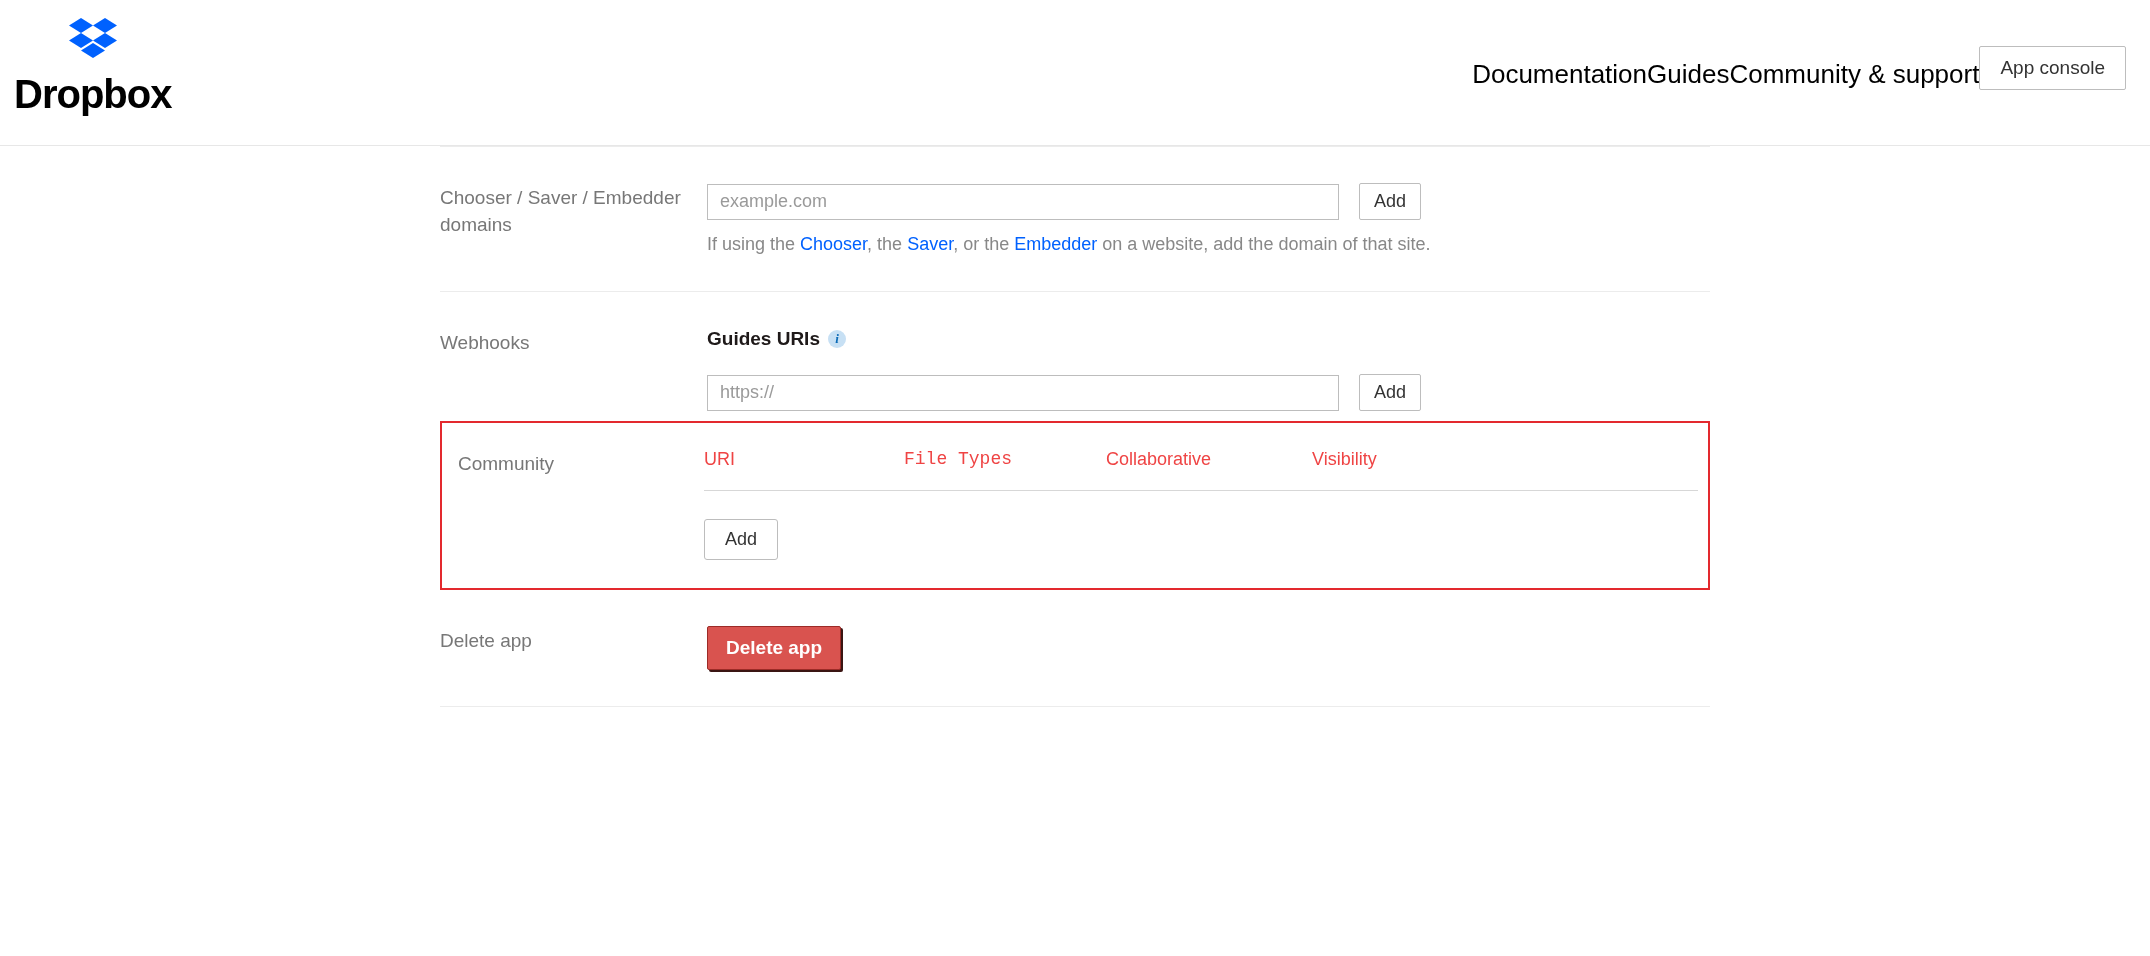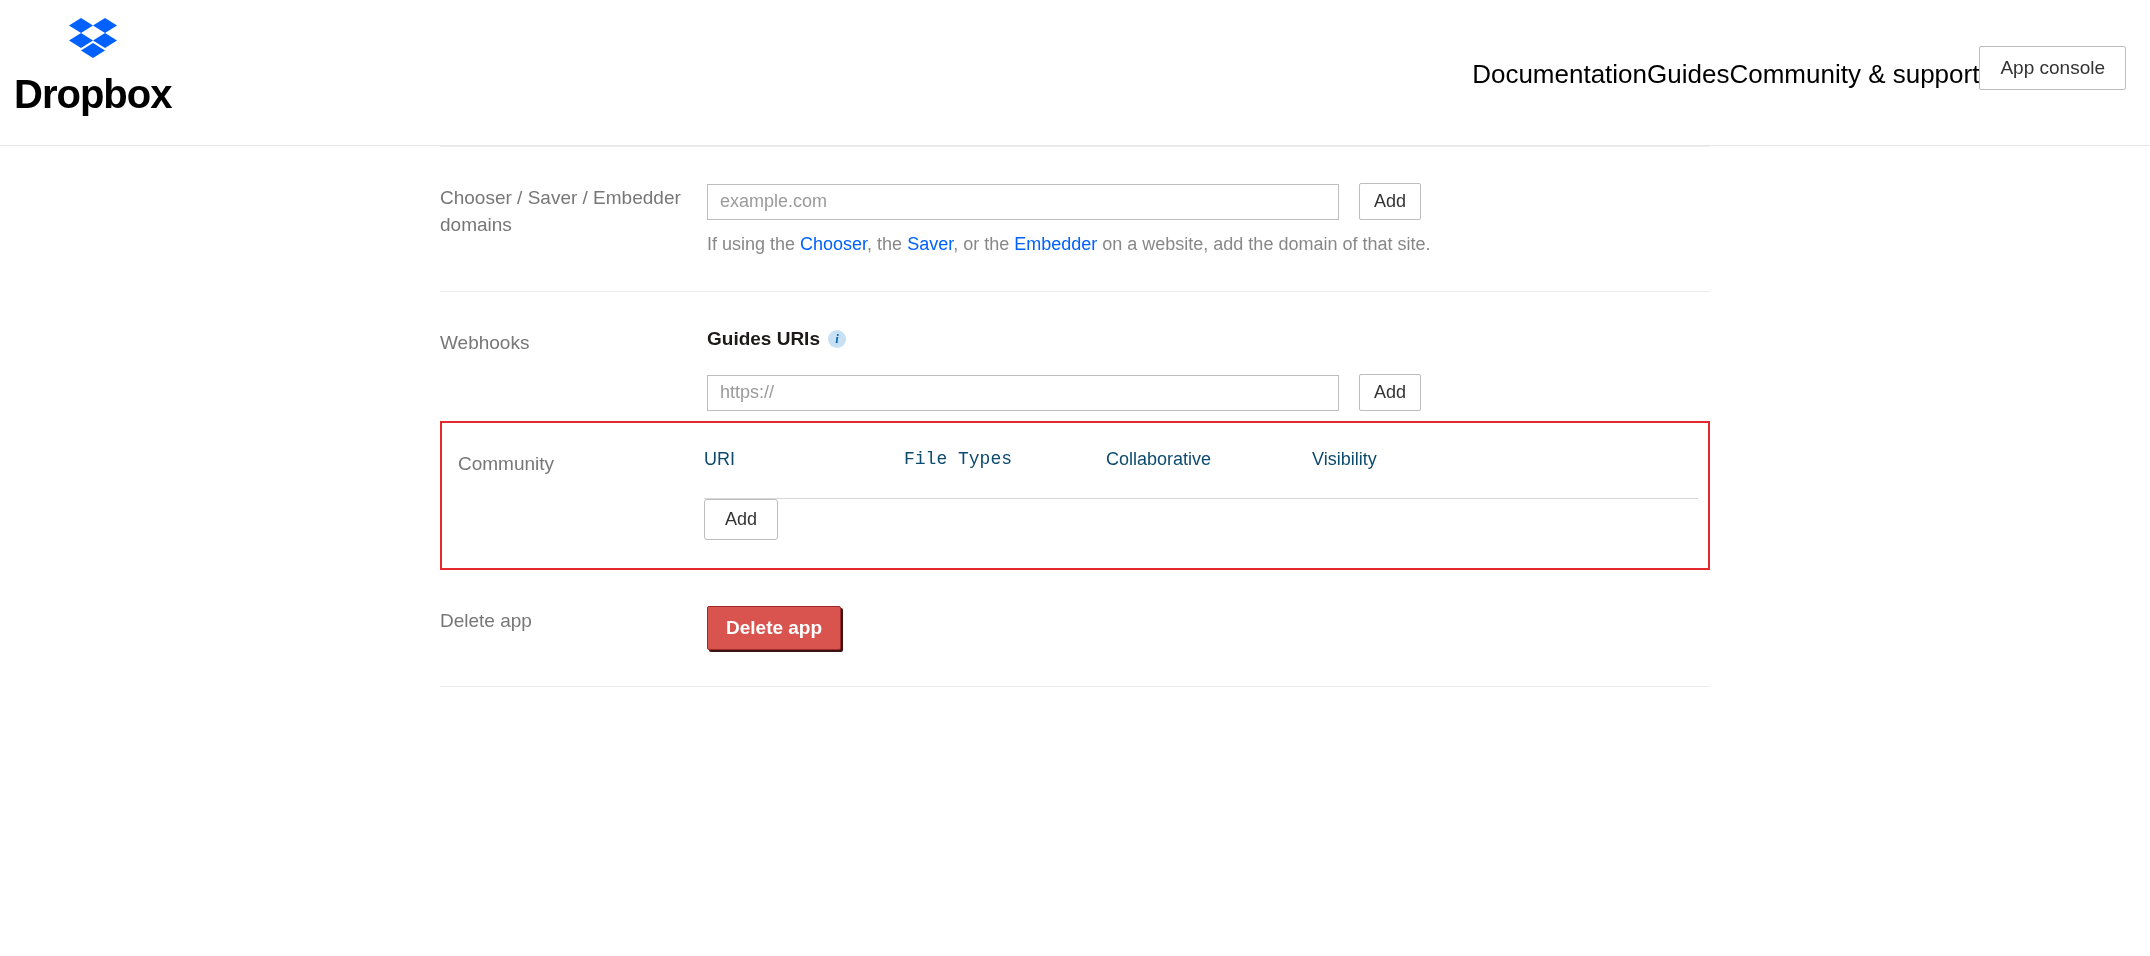--- a/index.html
+++ b/index.html
@@ -126,24 +126,25 @@
   .highlight-box {
     border: 2.5px solid #e3292e;
     padding: 26px 10px 28px 16px;
     margin-bottom: 0;
     margin-top: 0;
     display: flex;
   }
   .highlight-box .section-label { width: 246px; }
   .ext-headers {
     display: flex;
-    color: #0c4a6e;
-    font-size: 18px;
-    padding-bottom: 28px;
+    color: #ef4444;
+    font-size: 18px;
+    padding-bottom: 20px;
     border-bottom: 1px solid #d7d7d7;
+    margin-bottom: 28px;
   }
   .col-uri { width: 200px; }
   .col-ft  { width: 202px; font-family: Liberation Mono, monospace; }
   .col-col { width: 206px; }
   .col-vis { flex: 1; }
   .btn-add-ext {
     border: 1px solid #bdbdbd;
     background: #fff;
     padding: 9px 20px;
     font-size: 18px;

